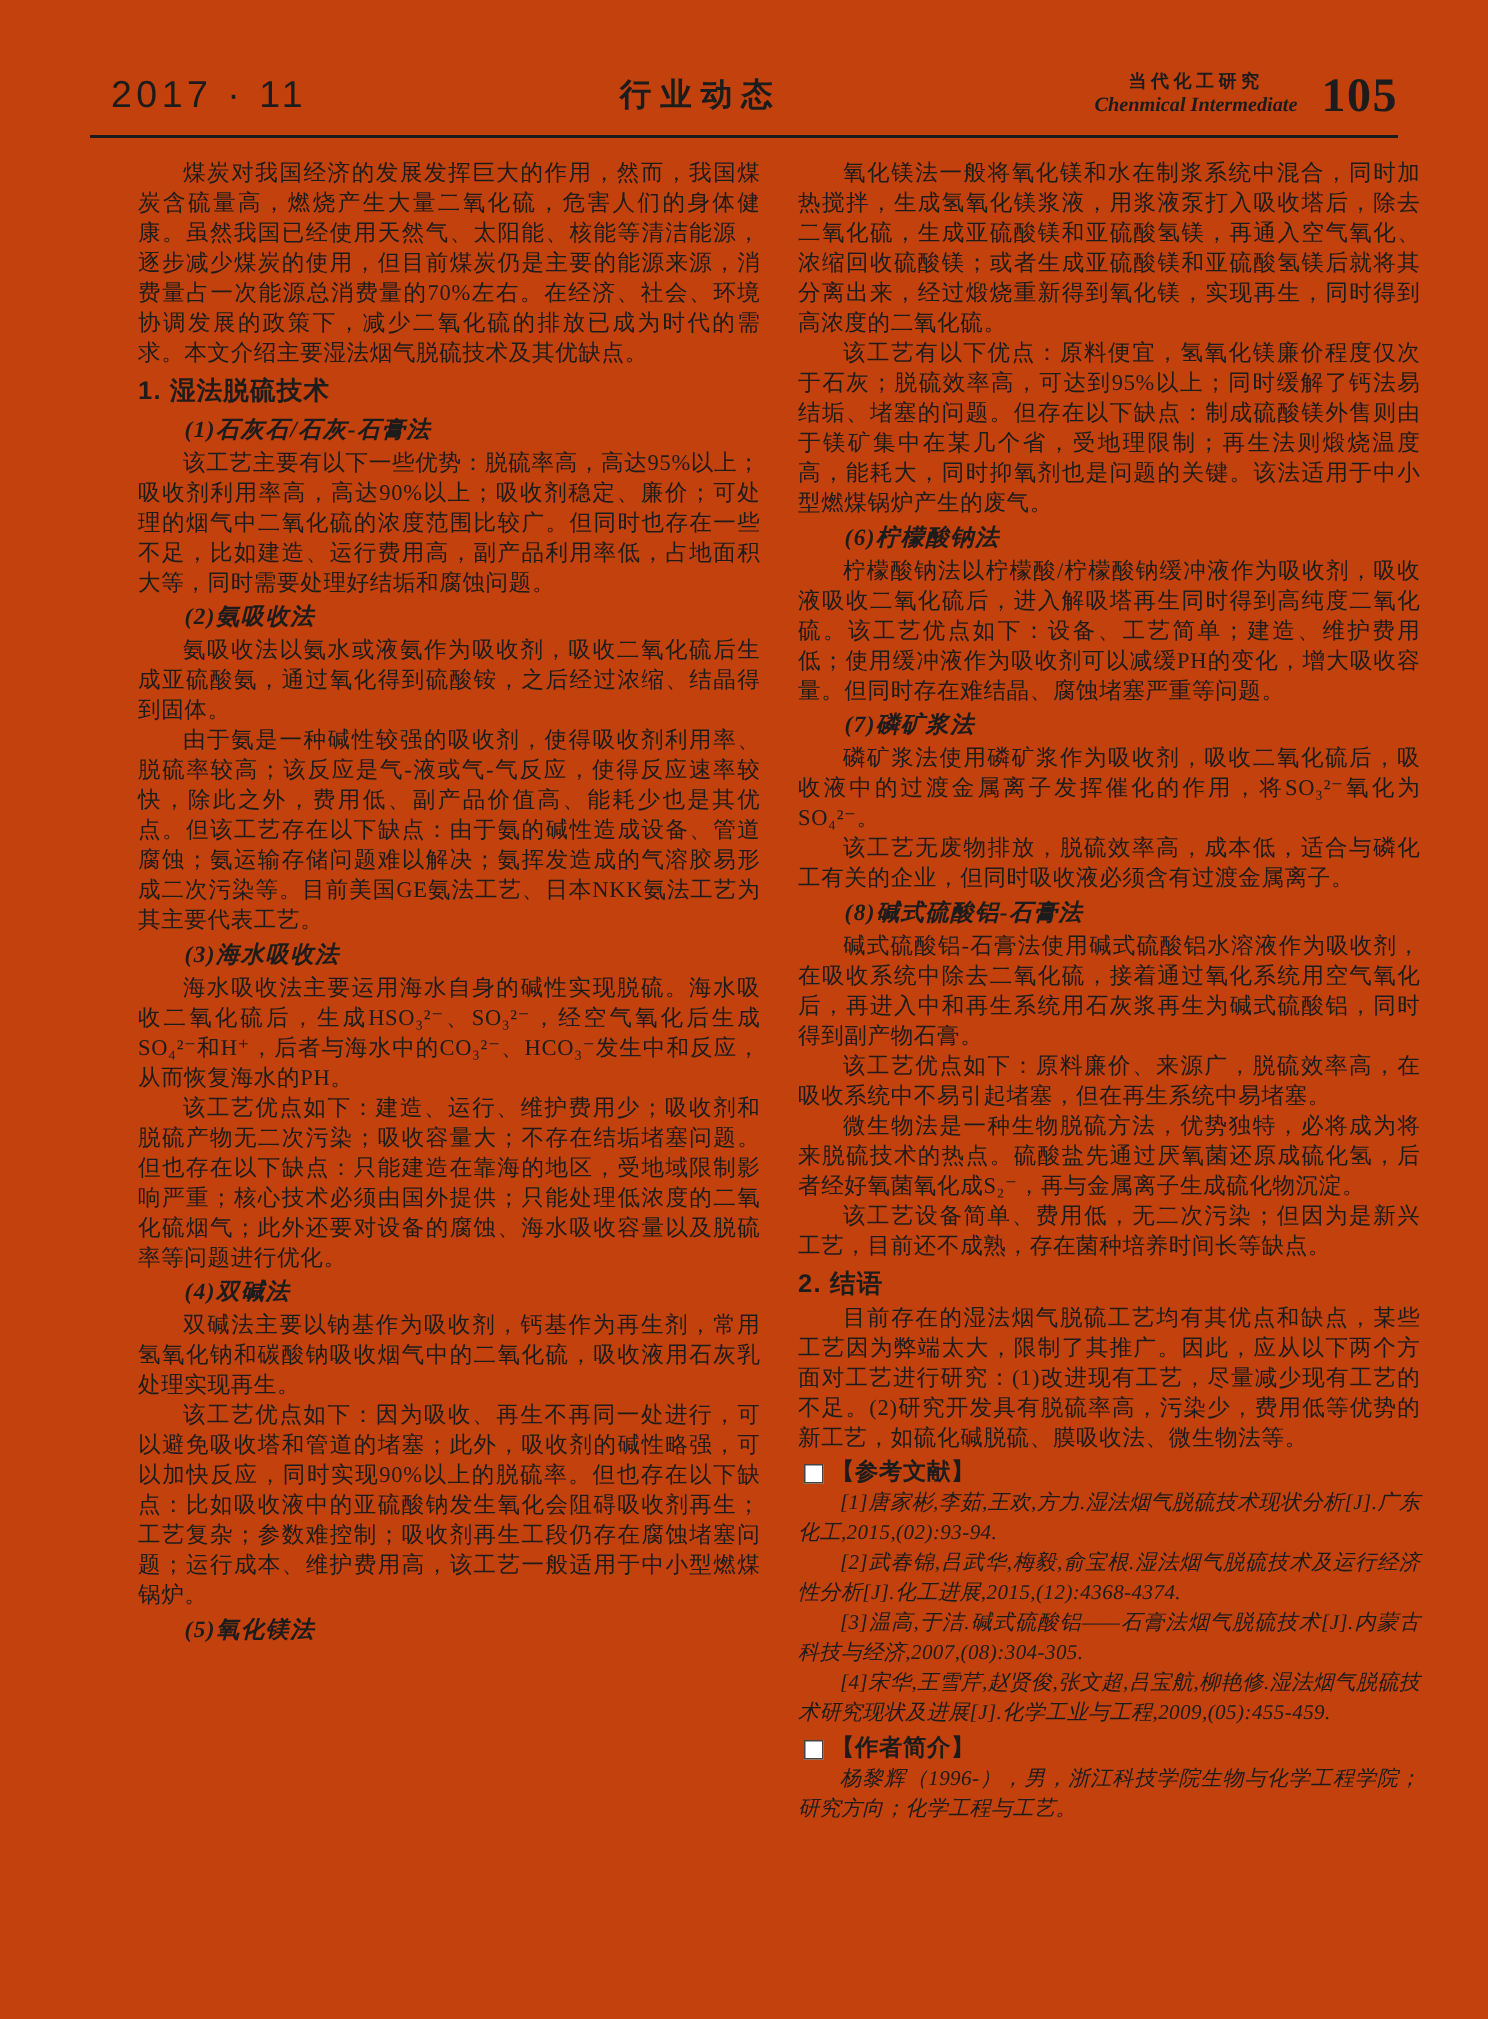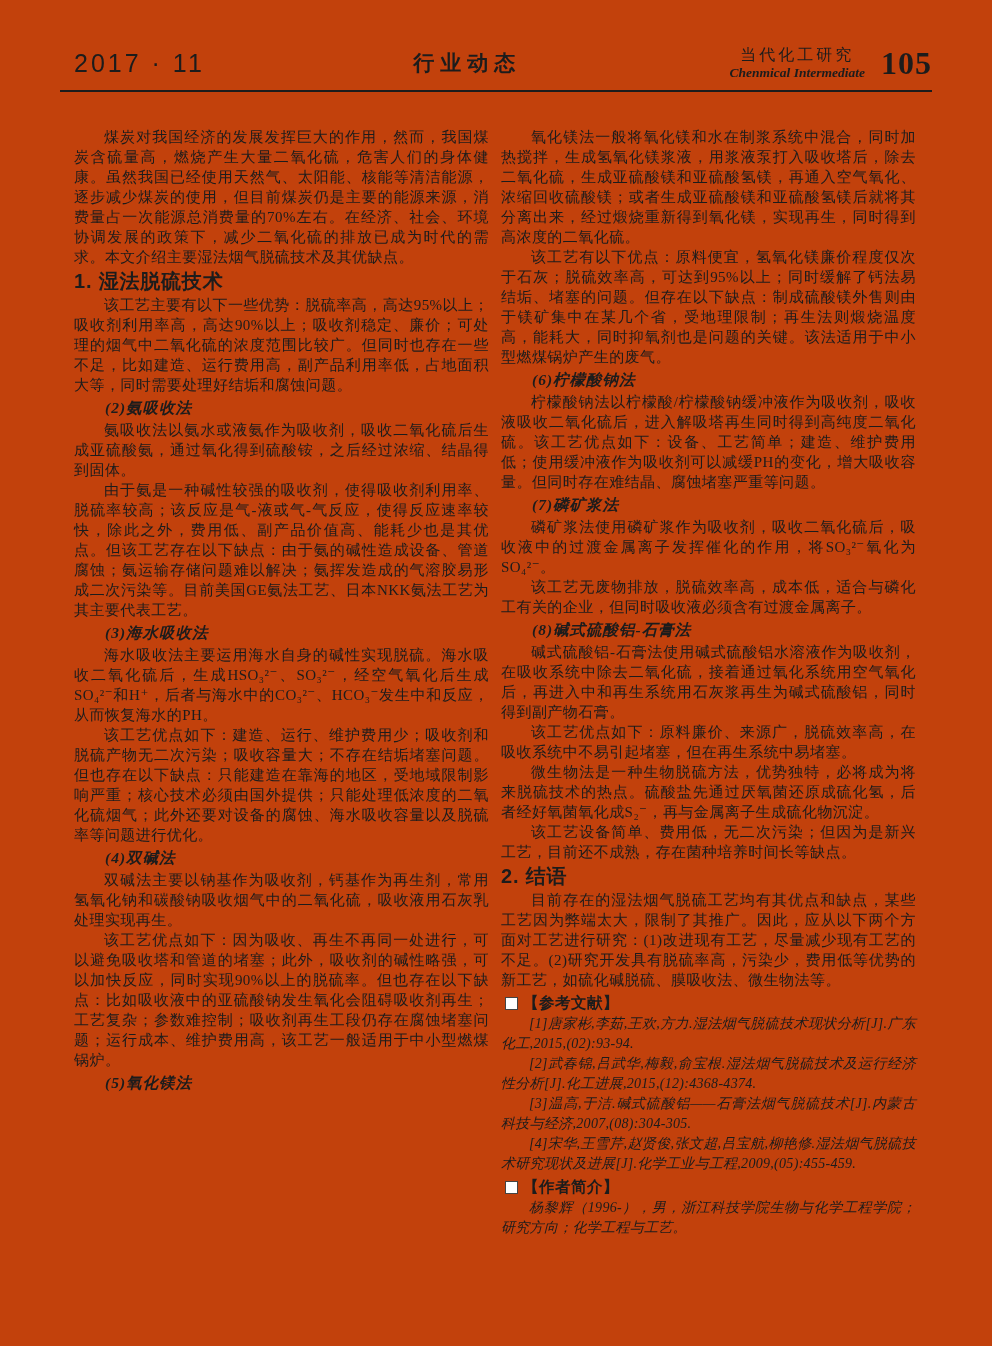--- a/index.html
+++ b/index.html
@@ -13,35 +13,35 @@
   }
   .issue{
     font-family:"Liberation Sans","DejaVu Sans",sans-serif;
     font-size:25px;letter-spacing:3px;white-space:nowrap;
   }
   .section-title{
     flex:1;text-align:center;font-size:21px;font-weight:bold;
     letter-spacing:6px;
   }
   .journal-block{text-align:center;line-height:1.25;}
-  .journal-cn{font-size:16px;letter-spacing:3px;}
+  .journal-cn{font-size:12px;letter-spacing:3px;font-weight:bold;}
   .journal-en{font-size:13.5px;font-style:italic;font-weight:bold;}
   .pagenum{font-size:32px;font-weight:bold;margin-left:16px;letter-spacing:1px;}
   .rule{position:absolute;top:90px;left:60px;width:872px;border-top:2.5px solid #1c1c1c;}
   .columns{
-    position:absolute;top:106px;left:74px;width:858px;
-    display:flex;gap:12px;margin-top:21px;
+    position:absolute;top:106px;left:92px;width:858px;
+    display:flex;gap:25px;
   }
   .col{width:415px;}
   .para{
     margin:0;font-size:15px;line-height:20px;text-align:justify;
     text-indent:2em;letter-spacing:0.45px;
   }
   .h1{
-    margin:3px 0 2px 0;font-size:20px;line-height:23px;font-weight:bold;
+    margin:3px 0 2px 0;font-size:17px;line-height:23px;font-weight:bold;
     font-family:"Liberation Sans","DejaVu Sans",sans-serif;letter-spacing:0.8px;
   }
   .subhead{
     margin:0;font-size:15.5px;line-height:25px;font-weight:bold;font-style:italic;
     text-indent:2em;letter-spacing:1px;
   }
   .refhead{
     margin:2px 0 0 0;font-size:15.5px;line-height:22px;font-weight:bold;
     display:flex;align-items:center;padding-left:4px;letter-spacing:0.5px;
   }
@@ -69,20 +69,21 @@
     <div class="pagenum">105</div>
   </div>
 
   <div class="rule"></div>
 
   <div class="columns">
 
     <div class="col">
       <p class="para">煤炭对我国经济的发展发挥巨大的作用，然而，我国煤炭含硫量高，燃烧产生大量二氧化硫，危害人们的身体健康。虽然我国已经使用天然气、太阳能、核能等清洁能源，逐步减少煤炭的使用，但目前煤炭仍是主要的能源来源，消费量占一次能源总消费量的70%左右。在经济、社会、环境协调发展的政策下，减少二氧化硫的排放已成为时代的需求。本文介绍主要湿法烟气脱硫技术及其优缺点。</p>
       <p class="h1">1. 湿法脱硫技术</p>
+      <p class="subhead">(1)石灰石/石灰-石膏法</p>
       <p class="para">该工艺主要有以下一些优势：脱硫率高，高达95%以上；吸收剂利用率高，高达90%以上；吸收剂稳定、廉价；可处理的烟气中二氧化硫的浓度范围比较广。但同时也存在一些不足，比如建造、运行费用高，副产品利用率低，占地面积大等，同时需要处理好结垢和腐蚀问题。</p>
       <p class="subhead">(2)氨吸收法</p>
       <p class="para">氨吸收法以氨水或液氨作为吸收剂，吸收二氧化硫后生成亚硫酸氨，通过氧化得到硫酸铵，之后经过浓缩、结晶得到固体。</p>
       <p class="para">由于氨是一种碱性较强的吸收剂，使得吸收剂利用率、脱硫率较高；该反应是气-液或气-气反应，使得反应速率较快，除此之外，费用低、副产品价值高、能耗少也是其优点。但该工艺存在以下缺点：由于氨的碱性造成设备、管道腐蚀；氨运输存储问题难以解决；氨挥发造成的气溶胶易形成二次污染等。目前美国GE氨法工艺、日本NKK氨法工艺为其主要代表工艺。</p>
       <p class="subhead">(3)海水吸收法</p>
       <p class="para">海水吸收法主要运用海水自身的碱性实现脱硫。海水吸收二氧化硫后，生成HSO₃²⁻、SO₃²⁻，经空气氧化后生成SO₄²⁻和H⁺，后者与海水中的CO₃²⁻、HCO₃⁻发生中和反应，从而恢复海水的PH。</p>
       <p class="para">该工艺优点如下：建造、运行、维护费用少；吸收剂和脱硫产物无二次污染；吸收容量大；不存在结垢堵塞问题。但也存在以下缺点：只能建造在靠海的地区，受地域限制影响严重；核心技术必须由国外提供；只能处理低浓度的二氧化硫烟气；此外还要对设备的腐蚀、海水吸收容量以及脱硫率等问题进行优化。</p>
       <p class="subhead">(4)双碱法</p>
       <p class="para">双碱法主要以钠基作为吸收剂，钙基作为再生剂，常用氢氧化钠和碳酸钠吸收烟气中的二氧化硫，吸收液用石灰乳处理实现再生。</p>
       <p class="para">该工艺优点如下：因为吸收、再生不再同一处进行，可以避免吸收塔和管道的堵塞；此外，吸收剂的碱性略强，可以加快反应，同时实现90%以上的脱硫率。但也存在以下缺点：比如吸收液中的亚硫酸钠发生氧化会阻碍吸收剂再生；工艺复杂；参数难控制；吸收剂再生工段仍存在腐蚀堵塞问题；运行成本、维护费用高，该工艺一般适用于中小型燃煤锅炉。</p>

